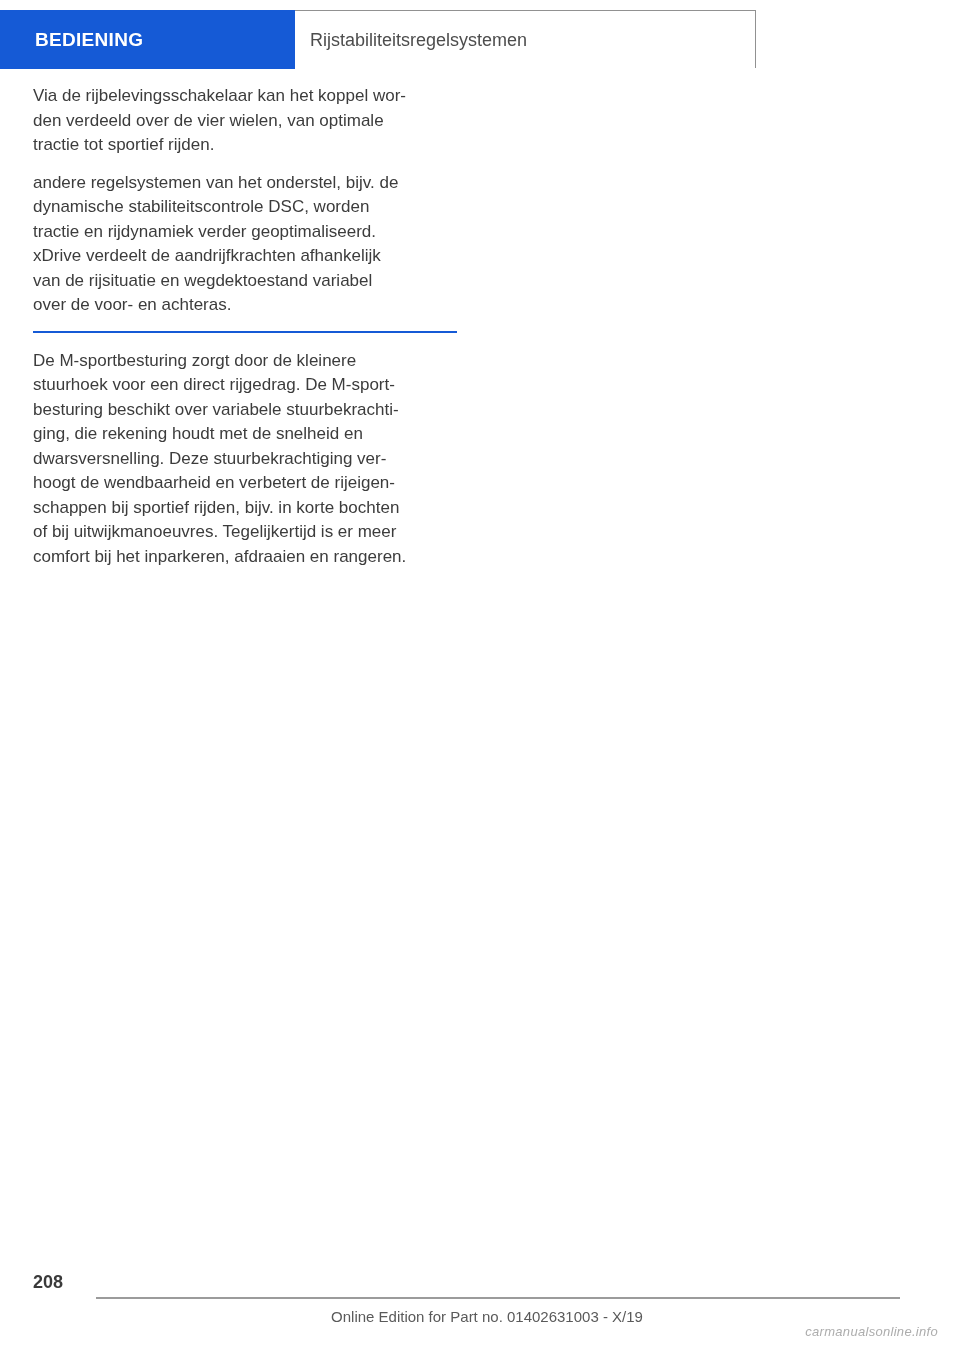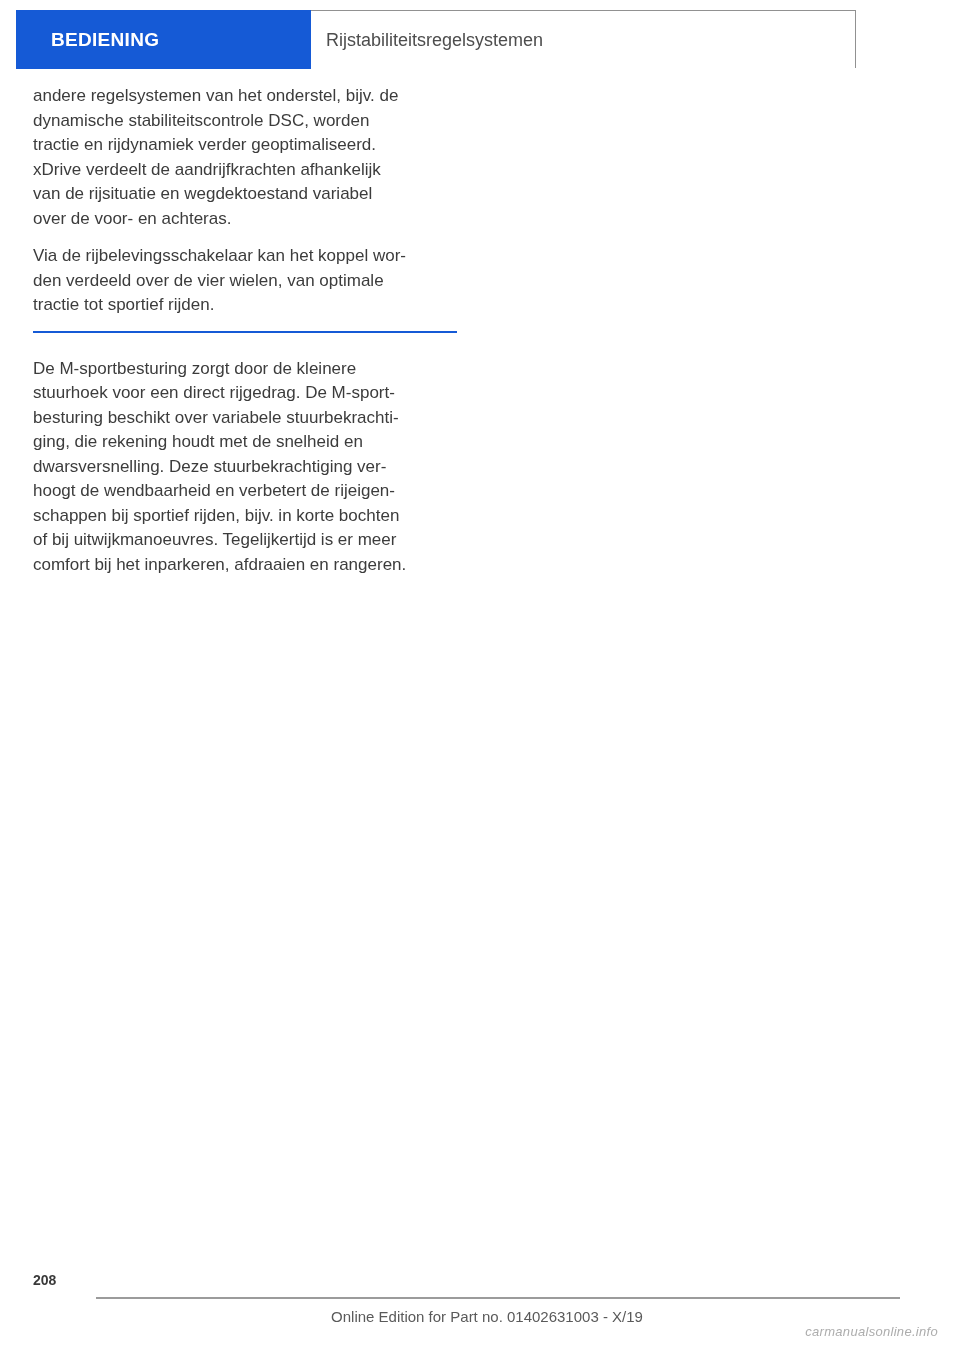--- a/index.html
+++ b/index.html
@@ -22,26 +22,25 @@
   }
   .page {
     position: absolute;
     inset: 0;
   }
   
   .header-frame {
     position: absolute;
     top: 10px;
     left: 0;
-    width: 840px;
+    width: 756px;
     height: 58px;
     border-top: 1px solid var(--line-gray);
     border-right: 1px solid var(--line-gray);
     box-sizing: border-box;
-    margin-left: 16px;
   }
   .section-tab {
     position: absolute;
     top: -1px;
     left: 0;
     width: 295px;
     height: 59px;
     background: var(--accent);
     display: flex;
     align-items: center;
@@ -86,28 +85,28 @@
     font-weight: bold;
     color: var(--accent);
   }
   .heading-rule {
     margin-top: 9px;
     width: 100%;
     height: 2px;
     background: var(--accent);
   }
   .section-body {
-    margin-top: 24px;
+    margin-top: 16px;
   }
   
   .page-number {
     position: absolute;
     left: 33px;
     top: 1272px;
-    font-size: 14px;
+    font-size: 18px;
     font-weight: bold;
     color: #3a3a3a;
   }
   .footer-rule {
     position: absolute;
     left: 96px;
     top: 1297px;
     width: 804px;
     height: 2px;
     background: #9b9b9b;
@@ -137,29 +136,29 @@
 <div class="page">
 
   <div class="header-frame">
     <div class="section-tab">
       <span class="label">BEDIENING</span>
     </div>
     <div class="chapter-title">Rijstabiliteitsregelsystemen</div>
   </div>
 
   <div class="content">
+    <p class="para">Via de rijbelevingsschakelaar kan het koppel wor-
+den verdeeld over de vier wielen, van optimale
+tractie tot sportief rijden.</p>
     <p class="para">andere regelsystemen van het onderstel, bijv. de
 dynamische stabiliteitscontrole DSC, worden
 tractie en rijdynamiek verder geoptimaliseerd.
 xDrive verdeelt de aandrijfkrachten afhankelijk
 van de rijsituatie en wegdektoestand variabel
 over de voor- en achteras.</p>
-    <p class="para">Via de rijbelevingsschakelaar kan het koppel wor-
-den verdeeld over de vier wielen, van optimale
-tractie tot sportief rijden.</p>
 
     <div class="heading-rule"></div>
 
     <p class="para section-body">De M-sportbesturing zorgt door de kleinere
 stuurhoek voor een direct rijgedrag. De M-sport-
 besturing beschikt over variabele stuurbekrachti-
 ging, die rekening houdt met de snelheid en
 dwarsversnelling. Deze stuurbekrachtiging ver-
 hoogt de wendbaarheid en verbetert de rijeigen-
 schappen bij sportief rijden, bijv. in korte bochten

